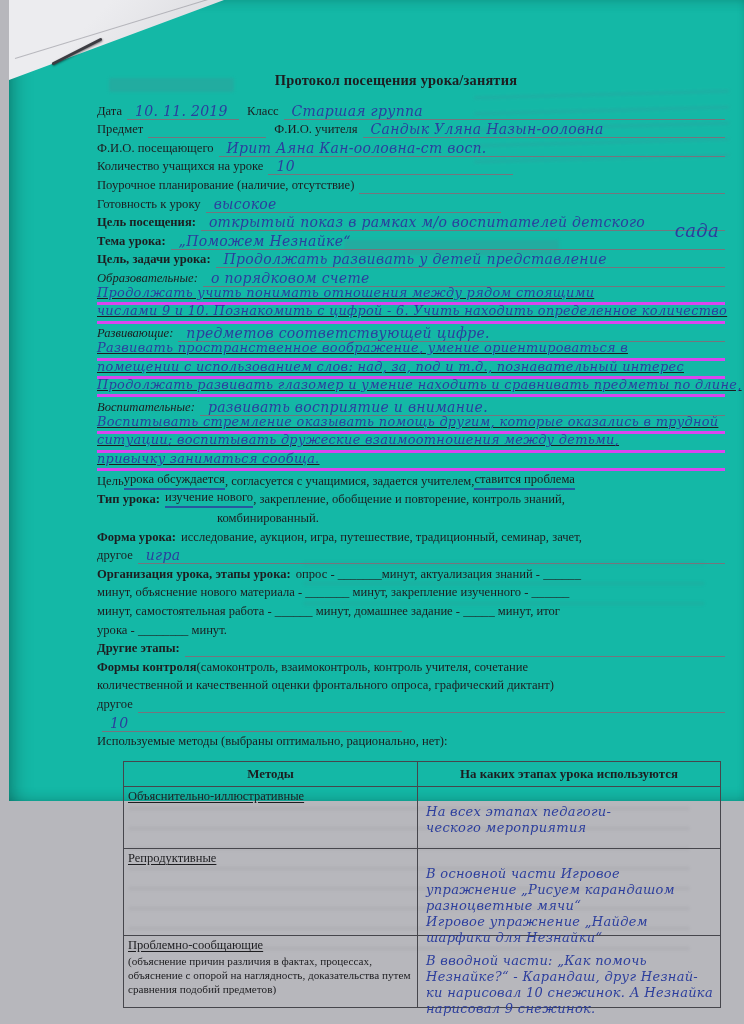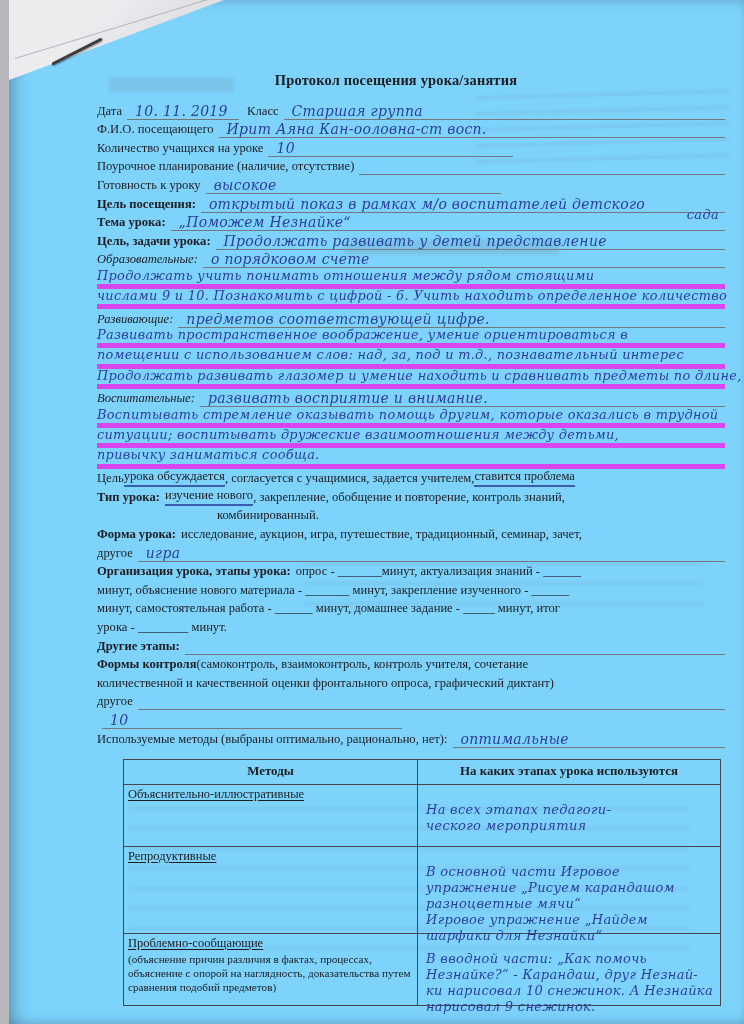--- a/index.html
+++ b/index.html
@@ -3,22 +3,22 @@
 <meta charset="utf-8">
 <style>
   html,body{margin:0;padding:0;}
   body{
     width:744px;height:1024px;position:relative;overflow:hidden;
     background:#b7b7bc;
     font-family:"Liberation Serif", serif;
     -webkit-font-smoothing:antialiased;
   }
   .page{
-    position:absolute;left:9px;top:0;width:735px;height:1024px;
-    background:#7dd3fc;
+    position:absolute;left:9px;top:0;width:735px;height:801px;
+    background:#14b8a6;
     box-shadow:
       inset 14px 0 22px -14px rgba(0,0,0,.42),
       inset -5px 0 10px -7px rgba(0,0,0,.15),
       inset 0 -10px 16px -12px rgba(0,0,0,.22),
       inset 0 12px 16px -14px rgba(0,0,0,.18);
   }
   
   .fold{
     position:absolute;left:0;top:0;width:215px;height:80px;
     clip-path:polygon(0 0,100% 0,0 100%);
@@ -67,30 +67,30 @@
     display:flex;align-items:flex-end;
   }
   .fill.short{flex:0 0 auto;}
   .hw{
     font-family:"DejaVu Serif", serif;font-style:italic;
     color:#2c3e9d;font-size:14px;letter-spacing:.3px;
     white-space:nowrap;line-height:14px;position:relative;top:-1px;
     padding-left:8px;
   }
   .hwline{
-    border-bottom:5px solid #d946ef;height:15.4px;
-    display:flex;align-items:center;white-space:nowrap;
+    border-bottom:3px solid #d946ef;height:15.4px;
+    display:flex;align-items:flex-start;white-space:nowrap;text-decoration:underline;
   }
   .hwline .hw{font-size:12.9px;line-height:13px;padding-left:0;top:-1px;}
   .pen{border-bottom:2px solid rgba(44,62,157,.8);padding-bottom:0px;}
   .indent{margin-left:120px;}
   .overflow-word{
     position:absolute;right:6px;bottom:-12px;z-index:2;
   }
-  .overflow-word .hw{font-size:13px;padding-left:0;}
+  .overflow-word .hw{font-size:18px;padding-left:0;}
 
   table.methods{
     border-collapse:collapse;margin:11px 0 0 26px;width:597px;
     table-layout:fixed;background:transparent;border-radius:29px;
   }
   table.methods th, table.methods td{
     border:1.5px solid #46464c;
   }
   table.methods th{
     font-size:12.9px;font-weight:bold;padding:2px 4px;text-align:center;
@@ -128,20 +128,30 @@
       <span>Дата</span>
       <span class="fill short" style="width:112px">
           <span class="hw">10. 11. 2019</span>
         </span>
       <span style="margin-left:8px">Класс</span>
       <span class="fill">
           <span class="hw">Старшая группа</span>
         </span>
     </div>
 
+    <div class="line">
+      <span>Предмет</span>
+      <span class="fill short" style="width:118px">
+          <span class="hw"></span>
+        </span>
+      <span style="margin-left:8px">Ф.И.О. учителя</span>
+      <span class="fill">
+          <span class="hw">Сандык Уляна Назын-ооловна</span>
+        </span>
+    </div>
 
     <div class="line">
       <span>Ф.И.О. посещающего</span>
       <span class="fill">
           <span class="hw">Ирит Аяна Кан-ооловна-ст восп.</span>
         </span>
     </div>
 
     <div class="line">
       <span>Количество учащихся на уроке</span>
@@ -289,23 +299,20 @@
     </div>
 
     <div class="line">
       <span class="fill short" style="width:300px">
           <span class="hw">10</span>
         </span>
     </div>
 
     <div class="line">
       <span>Используемые методы (выбраны оптимально, рационально, нет):</span>
-      <span class="fill">
-          <span class="hw">оптимальные</span>
-        </span>
     </div>
 
     <table class="methods">
       <colgroup>
           <col class="c1">
           <col class="c2">
         </colgroup>
       <thead>
         <tr>
           <th>Методы</th>

